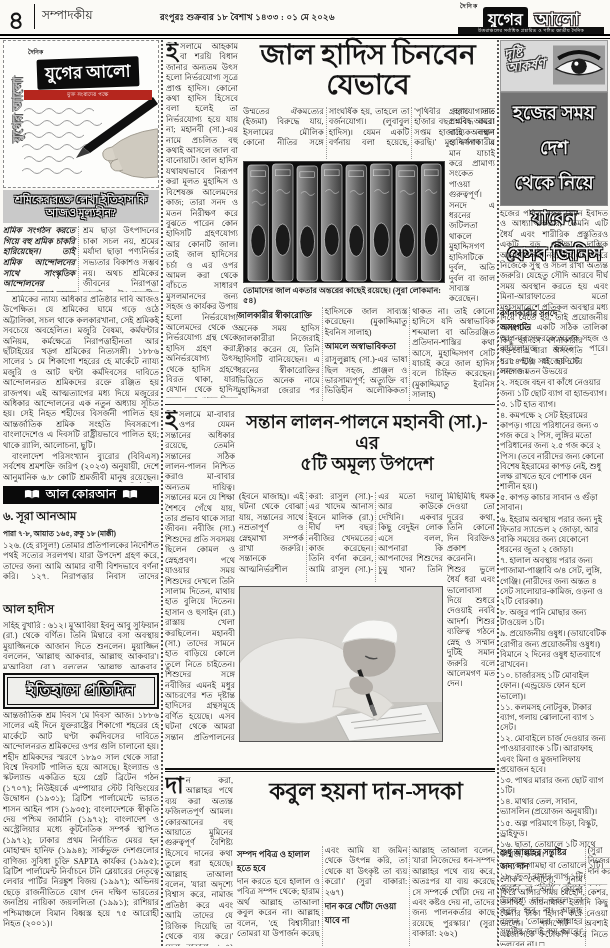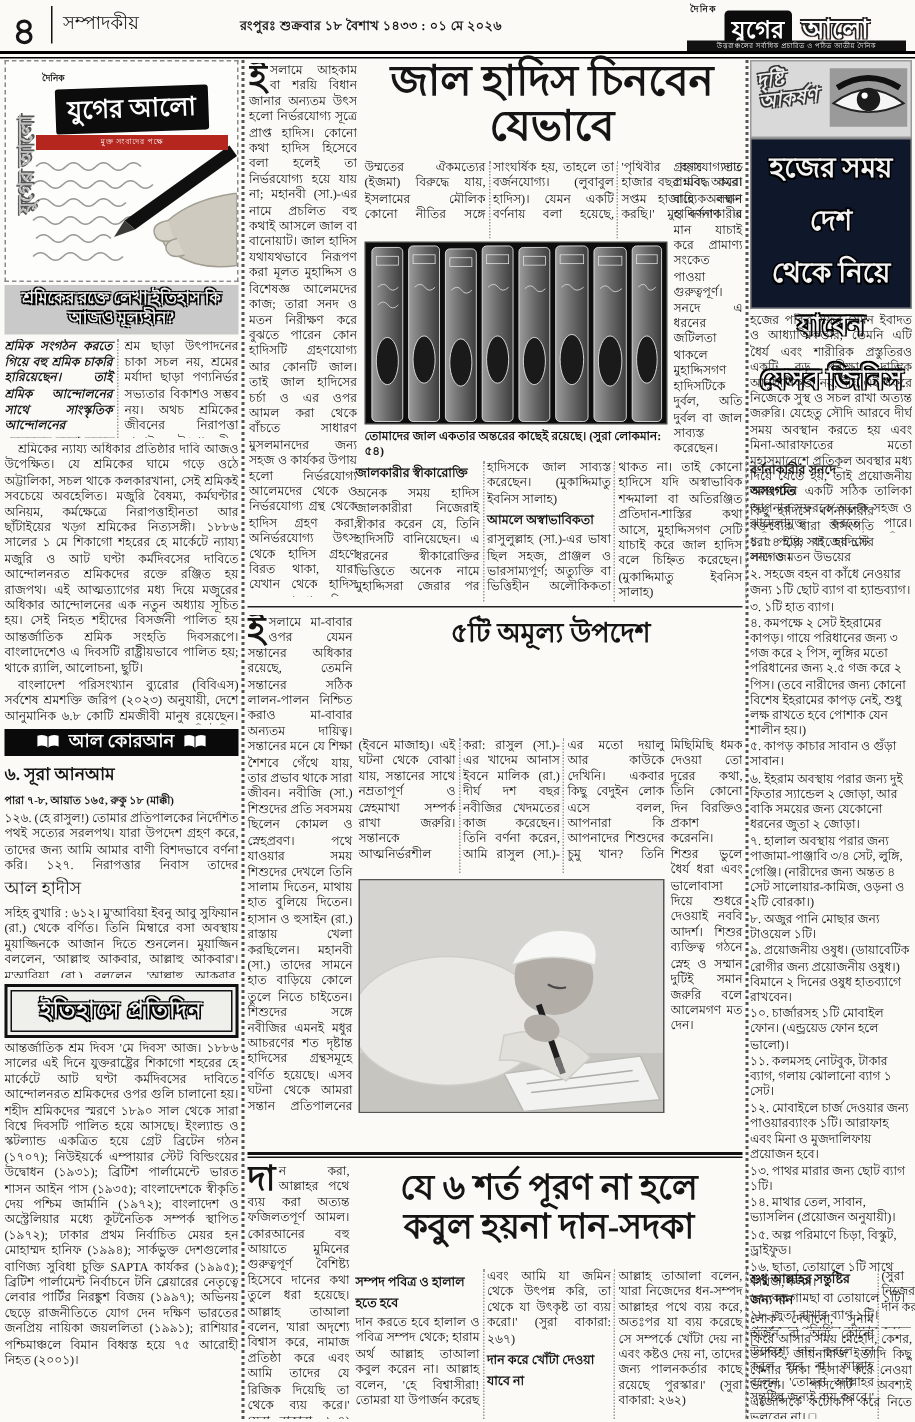--- a/index.html
+++ b/index.html
@@ -46,21 +46,21 @@
   .ed-head{margin-top:2px;background:#c9c9c9;padding:3px 1px;font-size:10.8px;font-weight:bold;text-align:center;line-height:1.25}
   .ed-intro{display:flex;gap:4px;margin-top:3px;height:66px;overflow:hidden}
   .ed-il{width:50%;font-size:8.2px;line-height:1.3;font-style:italic;font-weight:bold;text-align:justify;border-right:1px dotted #999;padding-right:3px}
   .ed-ir{width:50%;font-size:8.2px;line-height:1.3;text-align:justify}
   .ed-body{margin-top:3px;height:188px}
   .qbanner{margin-top:3px;height:18px;background:#0a0a0a;color:#fff;display:flex;align-items:center;justify-content:center;gap:6px;font-size:12px;font-weight:bold}
   .qbanner svg{width:16px;height:11px}
   .sura-t{font-size:11.5px;font-weight:bold;margin-top:4px}
   .sura-m{font-size:7.3px;font-weight:bold;margin-top:1px}
   .sura-x{margin-top:1px;height:40px}
-  .had-t{font-size:11.5px;font-weight:normal;margin-top:3px}
+  .had-t{font-size:11.5px;font-weight:bold;margin-top:20px}
   .had-x{margin-top:1px;height:48px}
   .hist-box{margin-top:4px;border:2px solid #111;padding:2px;background:#efefec}
   .hist-in{border:1px solid #111;text-align:center;font-size:14.5px;font-weight:bold;padding:1px 0;letter-spacing:1px}
   .hist-date{margin-top:2px;border-top:1px solid #111;border-bottom:1px solid #111;font-size:8px;font-weight:bold;text-align:center;padding:1px 0}
   .hist-body{margin-top:2px;flex:1}
 
   
   .mid{position:absolute;left:165px;top:40px;width:330px;height:906px}
   .h-main{position:absolute;left:76px;top:0;width:254px;height:64px;text-align:center;font-weight:bold;font-size:28px;line-height:1.08}
   .h-main span{display:block}
@@ -87,21 +87,21 @@
   .ch-body{position:absolute;left:72px;top:806px;width:258px;height:100px;column-count:3;column-gap:5px;column-rule:1px dotted #999}
   .fh-below p,.ch-body p{font-size:8.2px;line-height:1.27;text-align:justify}
 
   
   .sb{position:absolute;left:500px;top:40px;width:108px;height:906px;display:flex;flex-direction:column}
   .sb-logo{position:relative;height:52px;background:#d9d9d9;border:1px solid #9a9a9a;overflow:hidden}
   .sb-logo-txt{position:absolute;left:4px;top:4px;transform:rotate(-7deg);font-weight:bold;font-style:italic;font-size:13px;line-height:1.05;color:#eee;
                text-shadow:-1px -1px 0 #333,1px -1px 0 #333,-1px 1px 0 #333,1px 1px 0 #333}
   .sb-logo-txt span{display:block}
   .sb-logo svg{position:absolute;right:2px;top:4px;width:52px;height:40px}
-  .sb-head{height:114px;background:#0f172a;border:1px solid #888;text-align:center;font-weight:bold;font-size:18.5px;line-height:1.9;padding-top:3px}
+  .sb-head{height:114px;background:#737373;border:1px solid #888;text-align:center;font-weight:bold;font-size:18.5px;line-height:1.9;padding-top:3px}
   .sb-head span{display:block}
   .sb-intro{margin-top:3px;height:146px}
   .sb-list{flex:1;overflow:hidden;margin-top:2px}
   .sb-li{font-size:8.2px;line-height:1.24;margin-bottom:1px}
   .sb-close{height:58px;margin-top:2px}
 </style>
 </head>
 <body>
 
 <div class="page">
@@ -257,20 +257,21 @@
       <p>অনেক সময় হাদিস জালকারীরা নিজেরাই স্বীকার করেন যে, তিনি হাদিসটি বানিয়েছেন। এ ধরনের স্বীকারোক্তির ভিত্তিতে অনেক নামে মুহাদ্দিসরা জেরার পর হাদিসকে জাল সাব্যস্ত করেছেন। (মুকাদ্দিমাতু ইবনিস সালাহ)</p>
       <div class="subhd">আমলে অস্বাভাবিকতা</div>
       <p>রাসুলুল্লাহ (সা.)-এর ভাষা ছিল সহজ, প্রাঞ্জল ও ভারসাম্যপূর্ণ; অত্যুক্তি বা ভিত্তিহীন অলৌকিকতা থাকত না। তাই কোনো হাদিসে যদি অস্বাভাবিক শব্দমালা বা অতিরঞ্জিত প্রতিদান-শাস্তির কথা আসে, মুহাদ্দিসগণ সেটি যাচাই করে জাল হাদিস বলে চিহ্নিত করেছেন। (মুকাদ্দিমাতু ইবনিস সালাহ)</p>
       <div class="subhd">বর্ণনাকারীর সনদে অসংগতি</div>
       <p>কিছু হাদিসে বর্ণনাকারীর বক্তব্যের দ্বারা অসংগতি ধরা পড়ে, যা হাদিসের সনদ ও মতন উভয়ের</p>
     </div>
     <div class="rule-a"></div>
 
     <div class="cr-col1 jt drop">ই সলামে মা-বাবার ওপর যেমন সন্তানের অধিকার রয়েছে, তেমনি সন্তানের সঠিক লালন-পালন নিশ্চিত করাও মা-বাবার অন্যতম দায়িত্ব। সন্তানের মনে যে শিক্ষা শৈশবে গেঁথে যায়, তার প্রভাব থাকে সারা জীবন। নবীজি (সা.) শিশুদের প্রতি সবসময় ছিলেন কোমল ও স্নেহপ্রবণ। পথে যাওয়ার সময় শিশুদের দেখলে তিনি সালাম দিতেন, মাথায় হাত বুলিয়ে দিতেন। হাসান ও হুসাইন (রা.) রাস্তায় খেলা করছিলেন। মহানবী (সা.) তাদের সামনে হাত বাড়িয়ে কোলে তুলে নিতে চাইতেন। শিশুদের সঙ্গে নবীজির এমনই মধুর আচরণের শত দৃষ্টান্ত হাদিসের গ্রন্থসমূহে বর্ণিত হয়েছে। এসব ঘটনা থেকে আমরা সন্তান প্রতিপালনের অমূল্য শিক্ষা পাই এবং আগামী প্রজন্মকে খোদাভীরু মানুষ হিসেবে গড়ে তোলার প্রেরণা লাভ করি।</div>
     <h2 class="h-child">
+      <span>সন্তান লালন-পালনে মহানবী (সা.)-এর</span>
       <span>৫টি অমূল্য উপদেশ</span>
     </h2>
     <div class="cr-mid jt">(ইবনে মাজাহ)। এই ঘটনা থেকে বোঝা যায়, সন্তানের সাথে নম্রতাপূর্ণ ও স্নেহমাখা সম্পর্ক রাখা জরুরি। সন্তানকে আত্মনির্ভরশীল করা: রাসুল (সা.)-এর খাদেম আনাস ইবনে মালিক (রা.) দীর্ঘ দশ বছর নবীজির খেদমতের কাজ করেছেন। তিনি বর্ণনা করেন, আমি রাসুল (সা.)-এর মতো দয়ালু আর কাউকে দেখিনি। একবার কিছু বেদুইন লোক এসে বলল, আপনারা কি আপনাদের শিশুদের চুমু খান? তিনি বললেন, হ্যাঁ। তারা বলল, আমরা তো আমাদের শিশুদের চুমু খাই না। রাসুল (সা.) বললেন, তোমাদের অন্তর থেকে আল্লাহ দয়া ছিনিয়ে নিলে আমি কী করতে পারি? (ইবনে মাজাহ)</div>
     <div class="cr-img">
       <svg viewBox="0 0 200 158" preserveAspectRatio="none">
         <rect width="200" height="158" fill="#d6d4d0"></rect>
         <rect y="118" width="200" height="40" fill="#c7c5c0"></rect>
         <polygon points="95,132 185,120 198,150 108,158" fill="#f2f2f0" stroke="#b9b9b5"></polygon>
         <line x1="110" y1="139" x2="180" y2="130" stroke="#adadaa" stroke-width="1"></line>
         <line x1="113" y1="145" x2="184" y2="137" stroke="#adadaa" stroke-width="1"></line>
@@ -282,21 +283,20 @@
         <line x1="118" y1="85" x2="132" y2="127" stroke="#1f1f1f" stroke-width="4"></line>
         <line x1="130" y1="121" x2="134" y2="132" stroke="#6f6f6f" stroke-width="4"></line>
         <ellipse cx="120" cy="101" rx="12" ry="9" fill="#b2ada7" transform="rotate(20 120 101)"></ellipse>
       </svg>
     </div>
     <div class="cr-col4 jt">মিছিমিছি ধমক দেওয়া তো দূরের কথা, তিনি কোনো দিন বিরক্তিও প্রকাশ করেননি। শিশুর ভুলে ধৈর্য ধরা এবং ভালোবাসা দিয়ে শুধরে দেওয়াই নববি আদর্শ। শিশুর ব্যক্তিত্ব গঠনে স্নেহ ও সম্মান দুটিই সমান জরুরি বলে আলেমগণ মত দেন।</div>
     <div class="rule-b"></div>
 
     <div class="ch-col1 jt drop">দান করা, আল্লাহর পথে ব্যয় করা অত্যন্ত ফজিলতপূর্ণ আমল। কোরআনের বহু আয়াতে মুমিনের গুরুত্বপূর্ণ বৈশিষ্ট্য হিসেবে দানের কথা তুলে ধরা হয়েছে। আল্লাহ তাআলা বলেন, 'যারা অদৃশ্যে বিশ্বাস করে, নামাজ প্রতিষ্ঠা করে এবং আমি তাদের যে রিজিক দিয়েছি তা থেকে ব্যয় করে।' (সুরা বাকারা: ২-৪) তবে দান-সদকা কবুল হওয়ার জন্য কোরআন-সুন্নাহর আলোকে আলেমগণ কয়েকটি শর্তের কথা বলেছেন। আল্লাহ আরও বলেন, 'হে মুমিনগণ! তোমরা দানের কথা প্রচার করে এবং কষ্ট দিয়ে নিজেদের দানকে নষ্ট করো না ওই ব্যক্তির মতো, যে নিজের ধন লোক-দেখানোর জন্য ব্যয় করে।' (সুরা বাকারা: ২৬৪)</div>
     <h2 class="h-char">
-      <span>যে ৬ শর্ত পূরণ না হলে</span>
       <span>কবুল হয়না দান-সদকা</span>
     </h2>
     <div class="ch-body">
       <div class="subhd">সম্পদ পবিত্র ও হালাল হতে হবে</div>
       <p>দান করতে হবে হালাল ও পবিত্র সম্পদ থেকে; হারাম অর্থ আল্লাহ তাআলা কবুল করেন না। আল্লাহ বলেন, 'হে বিশ্বাসীরা! তোমরা যা উপার্জন করেছ এবং আমি যা জমিন থেকে উৎপন্ন করি, তা থেকে যা উৎকৃষ্ট তা ব্যয় করো।' (সুরা বাকারা: ২৬৭)</p>
       <div class="subhd">দান করে খোঁটা দেওয়া যাবে না</div>
       <p>আল্লাহ তাআলা বলেন, 'যারা নিজেদের ধন-সম্পদ আল্লাহর পথে ব্যয় করে, অতঃপর যা ব্যয় করেছে সে সম্পর্কে খোঁটা দেয় না এবং কষ্টও দেয় না, তাদের জন্য পালনকর্তার কাছে রয়েছে পুরস্কার।' (সুরা বাকারা: ২৬২)</p>
       <div class="subhd">শুধু আল্লাহর সন্তুষ্টির জন্য দান</div>
       <p>লোক দেখানো, সুনাম অর্জন বা অন্য কোনো উদ্দেশ্যে দান করলে তা কবুল হবে না। আল্লাহ বলেন, 'তোমরা আল্লাহর সন্তুষ্টির জন্যই ব্যয় করবে।' (সুরা বাকারা: ২৭২) নিজের প্রিয় জিনিস থেকে দান করাই সর্বোত্তম।</p>
     </div>

